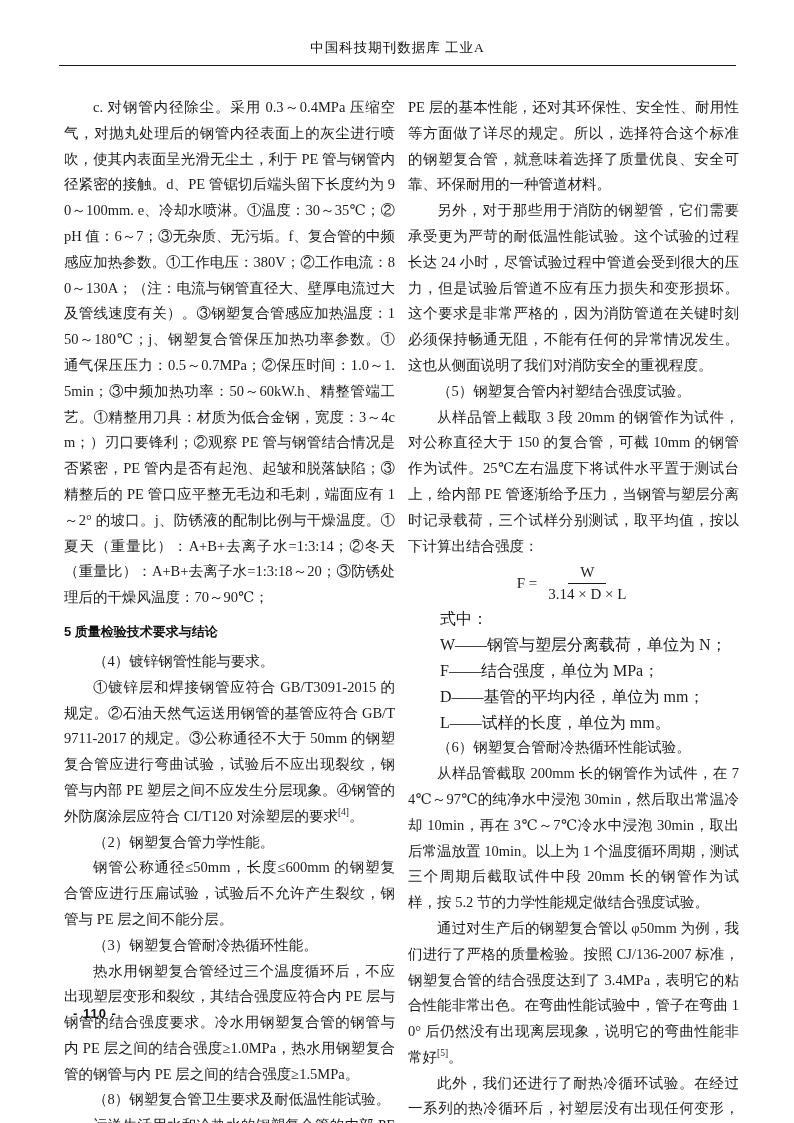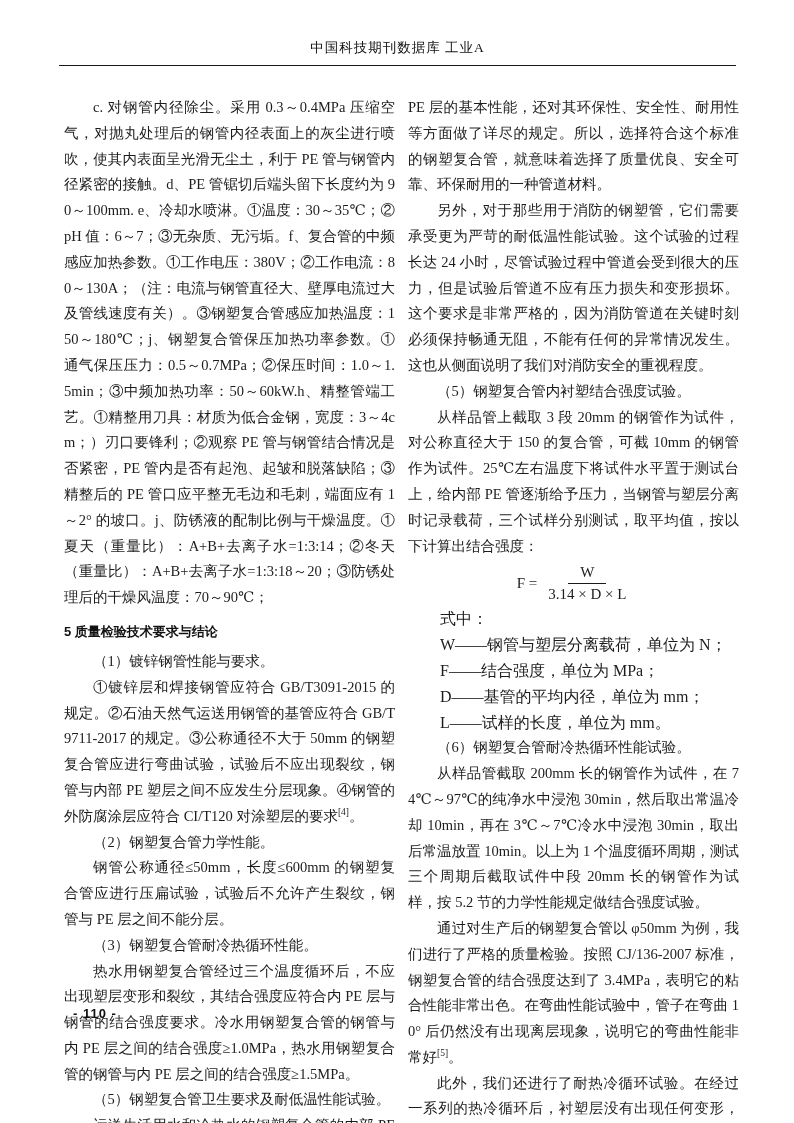--- a/index.html
+++ b/index.html
@@ -106,27 +106,27 @@
 
   <div class="page-header">
     <span>中国科技期刊数据库 工业A</span>
   </div>
 
   <div class="content">
 
     <div class="col">
       <p class="para indent">c. 对钢管内径除尘。采用 0.3～0.4MPa 压缩空气，对抛丸处理后的钢管内径表面上的灰尘进行喷吹，使其内表面呈光滑无尘土，利于 PE 管与钢管内径紧密的接触。d、PE 管锯切后端头留下长度约为 90～100mm. e、冷却水喷淋。①温度：30～35℃；②pH 值：6～7；③无杂质、无污垢。f、复合管的中频感应加热参数。①工作电压：380V；②工作电流：80～130A；（注：电流与钢管直径大、壁厚电流过大及管线速度有关）。③钢塑复合管感应加热温度：150～180℃；j、钢塑复合管保压加热功率参数。①通气保压压力：0.5～0.7MPa；②保压时间：1.0～1.5min；③中频加热功率：50～60kW.h、精整管端工艺。①精整用刀具：材质为低合金钢，宽度：3～4cm；）刃口要锋利；②观察 PE 管与钢管结合情况是否紧密，PE 管内是否有起泡、起皱和脱落缺陷；③精整后的 PE 管口应平整无毛边和毛刺，端面应有 1～2° 的坡口。j、防锈液的配制比例与干燥温度。①夏天（重量比）：A+B+去离子水=1:3:14；②冬天（重量比）：A+B+去离子水=1:3:18～20；③防锈处理后的干燥风温度：70～90℃；</p>
       <h2 class="section-heading">5 质量检验技术要求与结论</h2>
-      <p class="para indent">（1）镀锌钢管性能与要求。</p>
+      <p class="para indent">（4）镀锌钢管性能与要求。</p>
       <p class="para indent"><span>①镀锌层和焊接钢管应符合 GB/T3091-2015 的规定。②石油天然气运送用钢管的基管应符合 GB/T9711-2017 的规定。③公称通径不大于 50mm 的钢塑复合管应进行弯曲试验，试验后不应出现裂纹，钢管与内部 PE 塑层之间不应发生分层现象。④钢管的外防腐涂层应符合 CI/T120 对涂塑层的要求</span><sup class="ref">[4]</sup><span>。</span></p>
       <p class="para indent">（2）钢塑复合管力学性能。</p>
       <p class="para indent">钢管公称通径≤50mm，长度≤600mm 的钢塑复合管应进行压扁试验，试验后不允许产生裂纹，钢管与 PE 层之间不能分层。</p>
       <p class="para indent">（3）钢塑复合管耐冷热循环性能。</p>
       <p class="para indent">热水用钢塑复合管经过三个温度循环后，不应出现塑层变形和裂纹，其结合强度应符合内 PE 层与钢管的结合强度要求。冷水用钢塑复合管的钢管与内 PE 层之间的结合强度≥1.0MPa，热水用钢塑复合管的钢管与内 PE 层之间的结合强度≥1.5MPa。</p>
-      <p class="para indent">（5）钢塑复合管卫生要求及耐低温性能试验。</p>
+      <p class="para indent">（8）钢塑复合管卫生要求及耐低温性能试验。</p>
       <p class="para indent">运送生活用水和冷热水的钢塑复合管的内部 PE 层应符合 GB/T17219 的严格要求。这个标准不仅规定了</p>
     </div>
 
     <div class="col">
       <p class="para noindent">PE 层的基本性能，还对其环保性、安全性、耐用性等方面做了详尽的规定。所以，选择符合这个标准的钢塑复合管，就意味着选择了质量优良、安全可靠、环保耐用的一种管道材料。</p>
       <p class="para indent">另外，对于那些用于消防的钢塑管，它们需要承受更为严苛的耐低温性能试验。这个试验的过程长达 24 小时，尽管试验过程中管道会受到很大的压力，但是试验后管道不应有压力损失和变形损坏。这个要求是非常严格的，因为消防管道在关键时刻必须保持畅通无阻，不能有任何的异常情况发生。这也从侧面说明了我们对消防安全的重视程度。</p>
       <p class="para indent">（5）钢塑复合管内衬塑结合强度试验。</p>
       <p class="para indent">从样品管上截取 3 段 20mm 的钢管作为试件，对公称直径大于 150 的复合管，可截 10mm 的钢管作为试件。25℃左右温度下将试件水平置于测试台上，给内部 PE 管逐渐给予压力，当钢管与塑层分离时记录载荷，三个试样分别测试，取平均值，按以下计算出结合强度：</p>
 
       <div class="formula">

